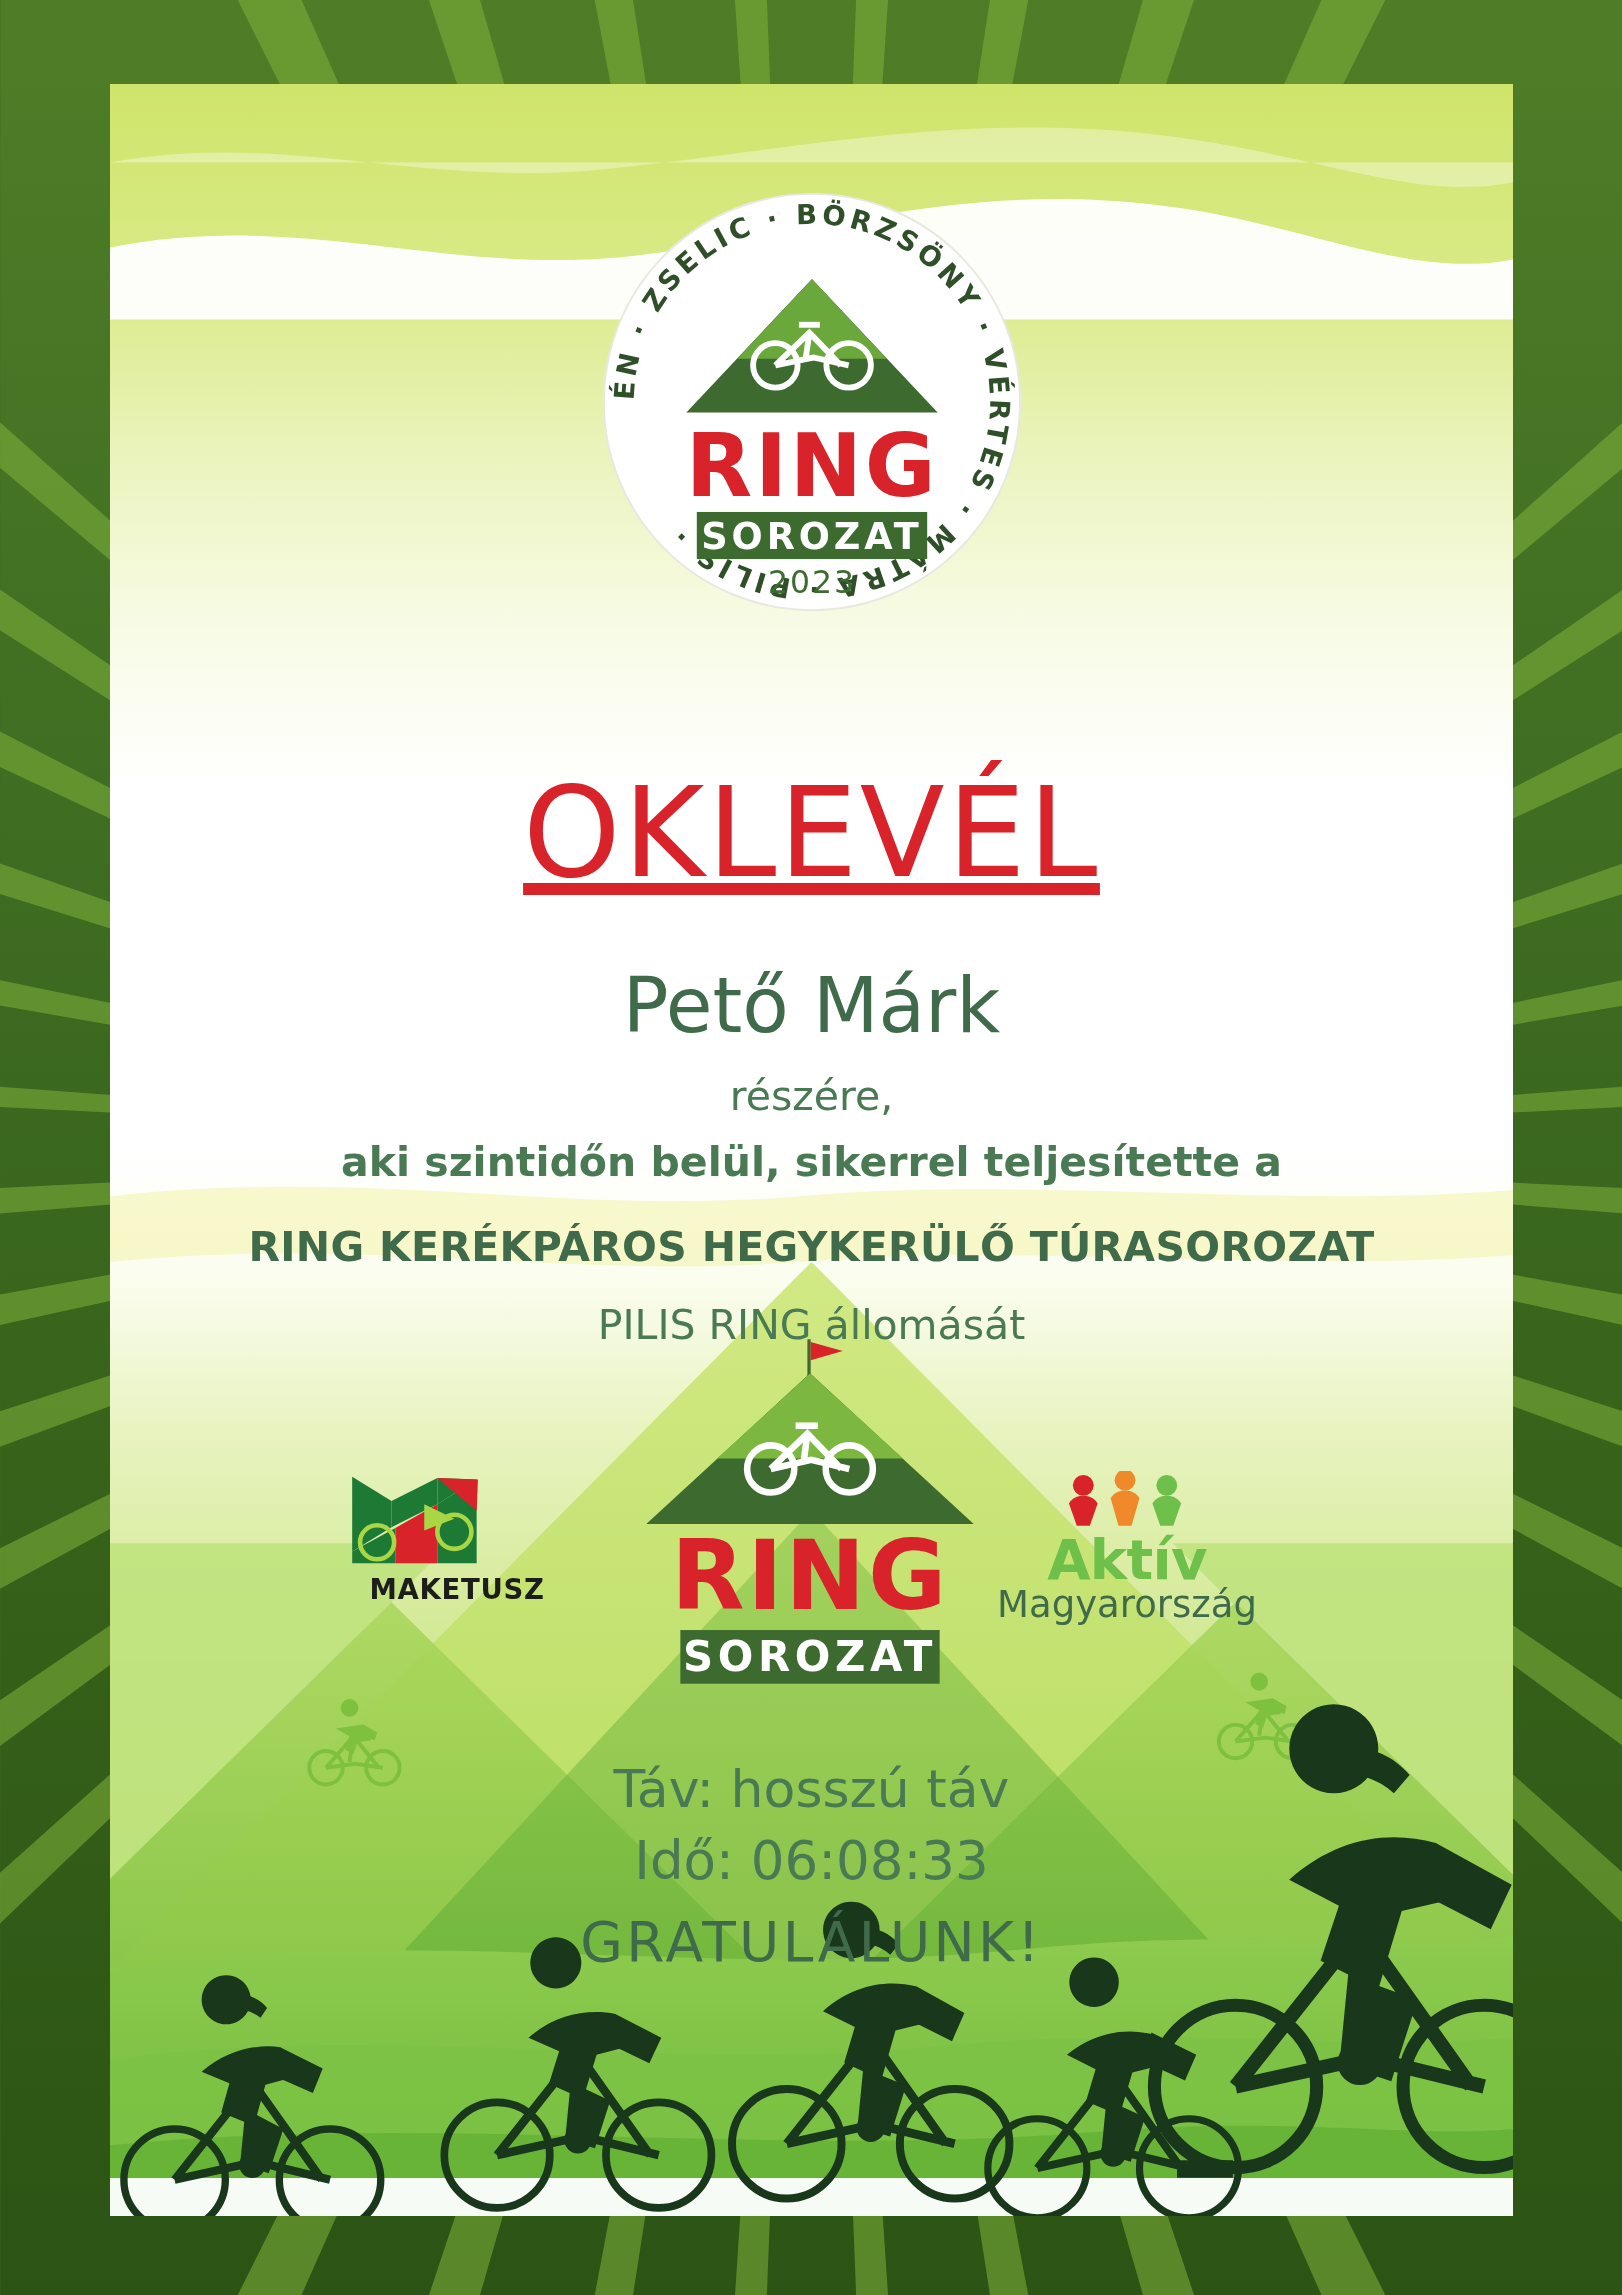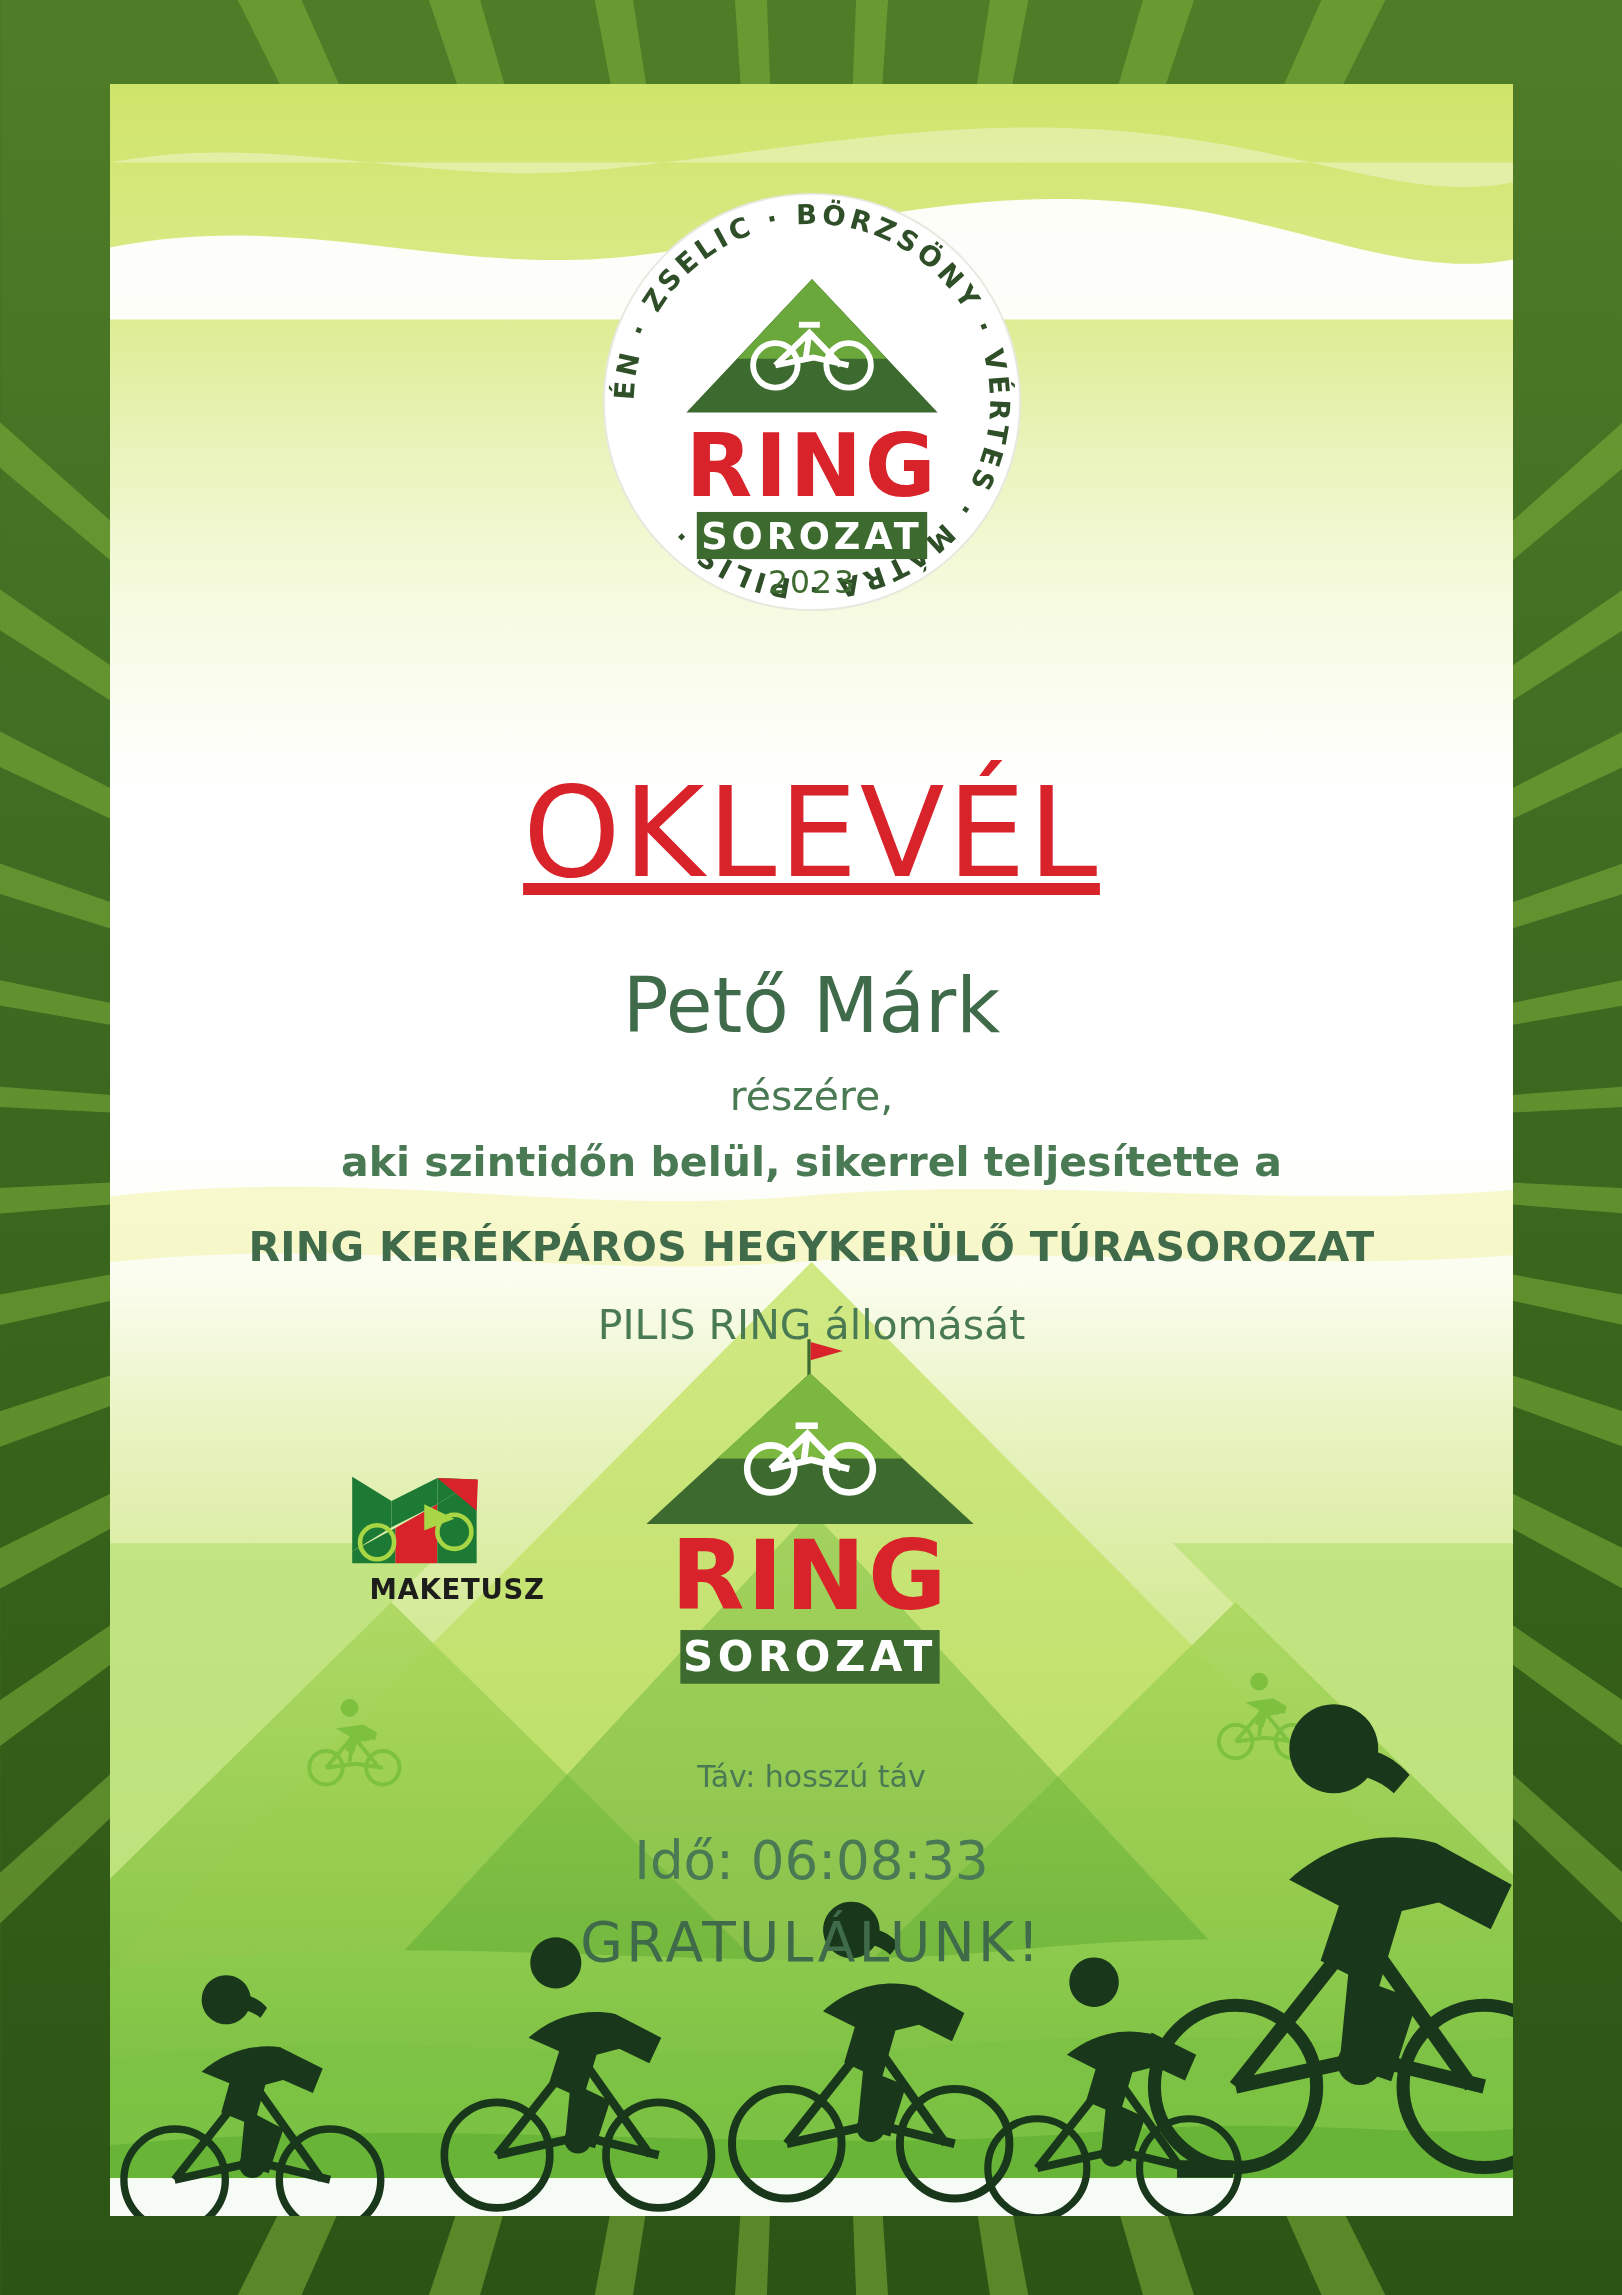--- a/index.html
+++ b/index.html
@@ -113,21 +113,21 @@
     top: 1217px;
     left: 0; right: 0;
     font-size: 41px;
     color: #4a7a53;
     text-align: center;
   }
   .stat-distance {
     position: absolute;
     top: 1675px;
     left: 0; right: 0;
-    font-size: 30px;
+    font-size: 52px;
     color: #4a7a53;
   }
   .stat-time {
     position: absolute;
     top: 1746px;
     left: 0; right: 0;
     font-size: 53px;
     color: #4a7a53;
   }
   .congrats {
@@ -443,16 +443,34 @@
         <polygon points="86,96 150,60 150,150 86,150" fill="#d8232a"></polygon>
         <polygon points="150,60 210,22 210,150 150,150" fill="#1d7a34"></polygon>
         <polygon points="150,20 212,22 210,70" fill="#d8232a"></polygon>
         <circle cx="58" cy="118" r="26" fill="none" stroke="#a8d645" stroke-width="7"></circle>
         <circle cx="176" cy="102" r="26" fill="none" stroke="#a8d645" stroke-width="7"></circle>
         <polygon points="130,60 176,82 130,100" fill="#a8d645"></polygon>
       </svg>
       <div class="mk-label">MAKETUSZ</div>
     </div>
 
+    <div class="logo-aktiv">
+      <svg width="164" height="60" viewBox="0 0 250 92">
+        <g fill="#d8232a">
+          <circle cx="58" cy="22" r="16"></circle>
+          <path d="M36,50 c8,-16 36,-16 44,0 l-12,34 -20,0 Z"></path>
+        </g>
+        <g fill="#f0892a">
+          <circle cx="122" cy="14" r="16"></circle>
+          <path d="M100,42 c8,-16 36,-16 44,0 l-12,42 -20,0 Z"></path>
+        </g>
+        <g fill="#6ec04a">
+          <circle cx="186" cy="22" r="16"></circle>
+          <path d="M164,50 c8,-16 36,-16 44,0 l-12,34 -20,0 Z"></path>
+        </g>
+      </svg>
+      <div class="aktiv-word">Aktív</div>
+      <div class="aktiv-sub">Magyarország</div>
+    </div>
 
   </div>
 </div>
 
 
 </body></html>

